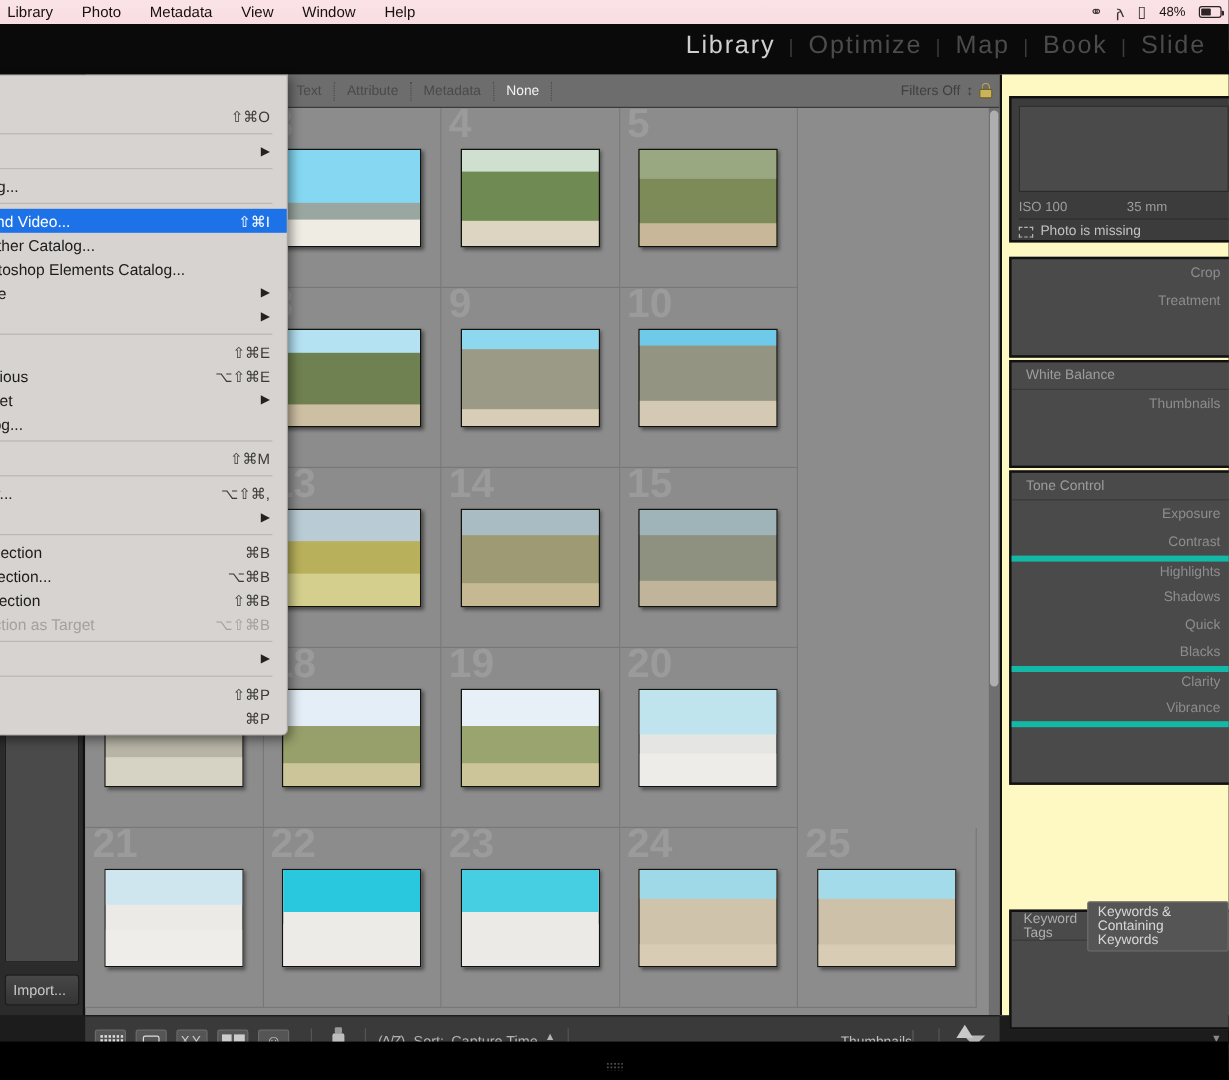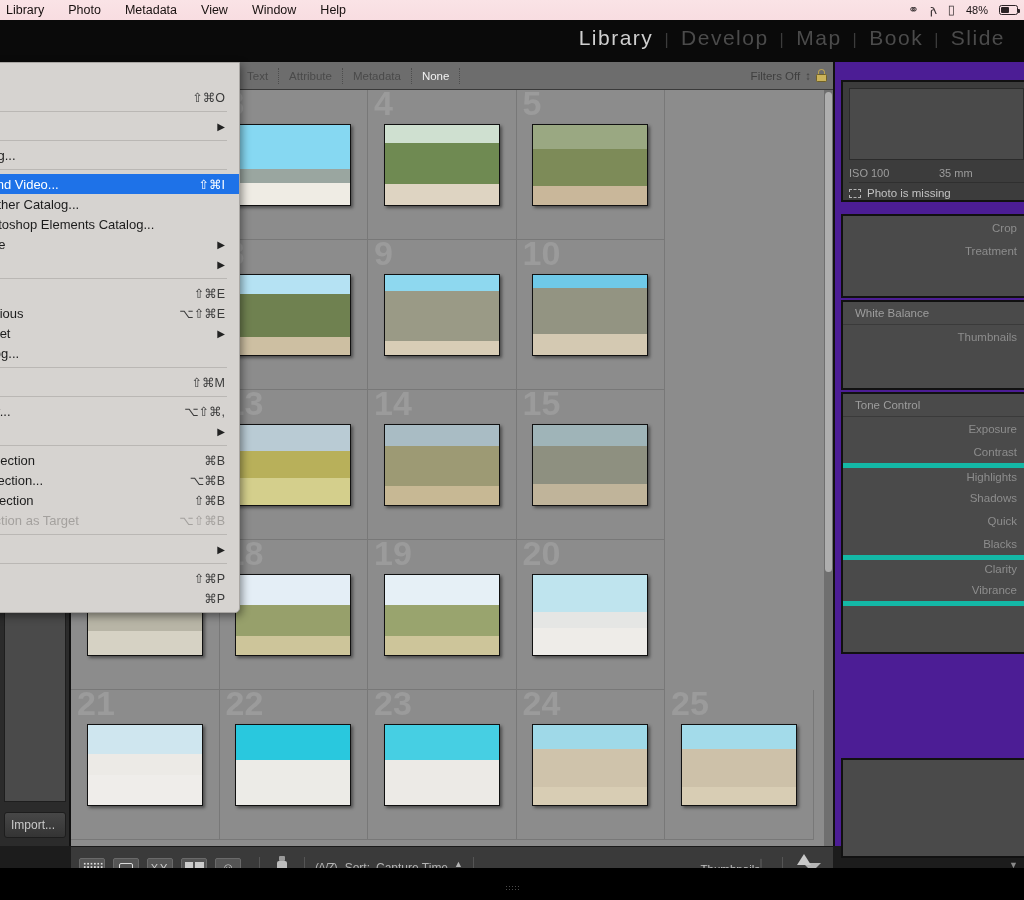--- a/index.html
+++ b/index.html
@@ -76,21 +76,21 @@
   .lp-row { height:20px; border-bottom:1px solid #565656; display:flex; align-items:center; justify-content:flex-end; padding-right:7px; font-size:11px; color:#b9b9b9;}
   .lp-row.blank { color:transparent; }
   .lp-import {
     position:absolute; left:4px; bottom:8px; right:3px; height:26px;
     background:linear-gradient(to bottom,#474747,#343434); border:1px solid #1d1d1d; border-radius:3px;
     display:flex; align-items:center; justify-content:flex-end; padding-right:10px;
     font-size:12px; color:#c9c9c9;
   }
 
   
-  .rightpanel { position:absolute; right:0; top:42px; width:191px; height:784px; background:#4c1d95; border-left:2px solid #111; }
+  .rightpanel { position:absolute; right:0; top:42px; width:191px; height:784px; background:#fef9c3; border-left:2px solid #111; }
   .histo { position:absolute; left:6px; top:18px; right:-2px; height:122px; background:#3c3c3c; border:2px solid #111; }
   .histo-graph { position:absolute; left:6px; top:6px; right:0; height:72px; background:#4a4a4a; border:1px solid #2b2b2b;}
   .histo-meta { position:absolute; left:6px; top:81px; right:0; height:20px; display:flex; align-items:center; font-size:11px; color:#9d9d9d; border-bottom:1px solid #2f2f2f;}
   .histo-meta .iso { width:90px; }
   .histo-missing { position:absolute; left:6px; top:102px; right:0; height:18px; display:flex; align-items:center; gap:6px; font-size:11.5px; color:#c2c2c2;}
   .dashbox { width:12px;height:9px;border:1.2px dashed #b3b3b3; }
 
   .rsec { position:absolute; left:6px; right:-2px; background:#4a4a4a; border:2px solid #111; }
   .rsec-head { height:23px; border-bottom:1px solid #3a3a3a; display:flex; align-items:center; padding-left:12px; font-size:11.5px; color:#9d9d9d; }
   .rrow { height:23px; display:flex; align-items:center; justify-content:flex-end; padding-right:7px; font-size:11.5px; color:#8d8d8d; }
@@ -194,21 +194,21 @@
     <span class="lrico">Lr</span>
     <span>Lightroom Catalog.lrcat - Adobe Photoshop Lightroom - Library</span>
   </div>
 
   <div class="app">
 
     <div class="topstrip">
       <div class="modules">
         <span class="m active">Library</span>
         <span class="sep">|</span>
-        <span class="m">Develop</span>
+        <span class="m">Optimize</span>
         <span class="sep">|</span>
         <span class="m">Map</span>
         <span class="sep">|</span>
         <span class="m">Book</span>
         <span class="sep">|</span>
         <span class="m">Slide</span>
       </div>
     </div>
 
     <div class="filterbar">
@@ -442,20 +442,24 @@
         <div class="rrow divtop">Highlights</div>
         <div class="rrow">Shadows</div>
         <div class="rrow">Quick</div>
         <div class="rrow">Blacks</div>
         <div class="rrow divtop">Clarity</div>
         <div class="rrow">Vibrance</div>
         <div class="rrow divtop"></div>
       </div>
 
       <div class="kw">
+        <div class="kw-tabs">
+          <span class="t">Keyword Tags</span>
+          <span class="t boxed">Keywords &amp; Containing Keywords</span>
+        </div>
         <div class="kw-body"></div>
       </div>
       <div class="rcaret">▼</div>
       <div class="syncrow">
         <div class="syncbtn">Sync Metadata</div>
         <div class="syncbtn" style="flex:0 0 26px;"></div>
       </div>
     </div>
 
     <div class="toolbar">

